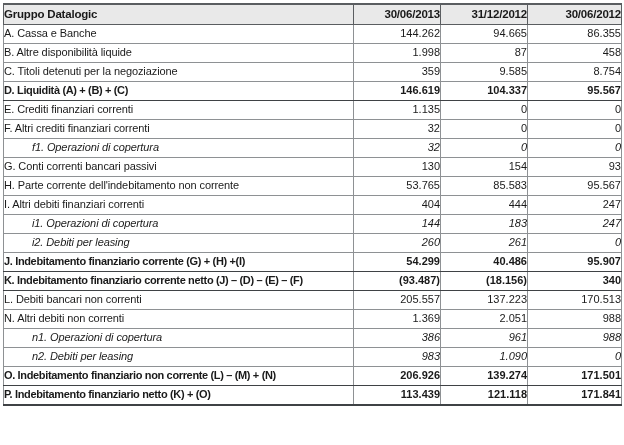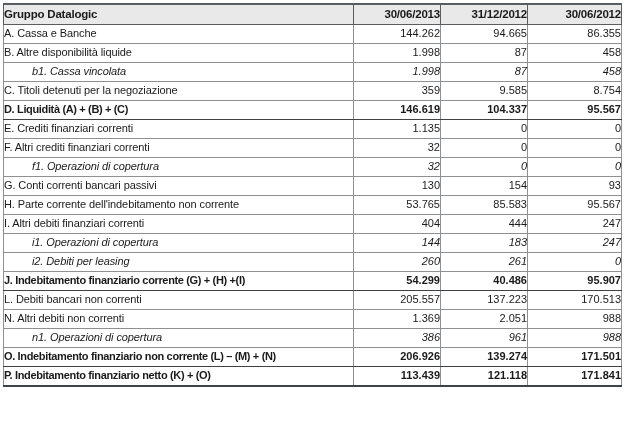--- a/index.html
+++ b/index.html
@@ -139,26 +139,20 @@
           <td class="val">144.262</td>
           <td class="val">94.665</td>
           <td class="val">86.355</td>
         </tr>
         <tr class="row">
           <td class="lbl">B. Altre disponibilità liquide</td>
           <td class="val">1.998</td>
           <td class="val">87</td>
           <td class="val">458</td>
         </tr>
-        <tr class="row sub">
-          <td class="lbl">b1. Cassa vincolata</td>
-          <td class="val">1.998</td>
-          <td class="val">87</td>
-          <td class="val">458</td>
-        </tr>
         <tr class="row">
           <td class="lbl">C. Titoli detenuti per la negoziazione</td>
           <td class="val">359</td>
           <td class="val">9.585</td>
           <td class="val">8.754</td>
         </tr>
         <tr class="row total">
           <td class="lbl">D. Liquidità (A) + (B) + (C)</td>
           <td class="val">146.619</td>
           <td class="val">104.337</td>
@@ -210,39 +204,51 @@
           <td class="lbl">i2. Debiti per leasing</td>
           <td class="val">260</td>
           <td class="val">261</td>
           <td class="val">0</td>
         </tr>
         <tr class="row total">
           <td class="lbl">J. Indebitamento finanziario corrente (G) + (H) +(I)</td>
           <td class="val">54.299</td>
           <td class="val">40.486</td>
           <td class="val">95.907</td>
+        </tr>
+        <tr class="row total">
+          <td class="lbl">K. Indebitamento finanziario corrente netto (J) – (D) – (E) – (F)</td>
+          <td class="val">(93.487)</td>
+          <td class="val">(18.156)</td>
+          <td class="val">340</td>
         </tr>
         <tr class="row after-total">
           <td class="lbl">L. Debiti bancari non correnti</td>
           <td class="val">205.557</td>
           <td class="val">137.223</td>
           <td class="val">170.513</td>
         </tr>
         <tr class="row">
           <td class="lbl">N. Altri debiti non correnti</td>
           <td class="val">1.369</td>
           <td class="val">2.051</td>
           <td class="val">988</td>
         </tr>
         <tr class="row sub">
           <td class="lbl">n1. Operazioni di copertura</td>
           <td class="val">386</td>
           <td class="val">961</td>
           <td class="val">988</td>
         </tr>
+        <tr class="row sub">
+          <td class="lbl">n2. Debiti per leasing</td>
+          <td class="val">983</td>
+          <td class="val">1.090</td>
+          <td class="val">0</td>
+        </tr>
         <tr class="row total">
           <td class="lbl">O. Indebitamento finanziario non corrente  (L) – (M) + (N)</td>
           <td class="val">206.926</td>
           <td class="val">139.274</td>
           <td class="val">171.501</td>
         </tr>
         <tr class="row total last-row">
           <td class="lbl">P. Indebitamento finanziario netto (K) + (O)</td>
           <td class="val">113.439</td>
           <td class="val">121.118</td>

